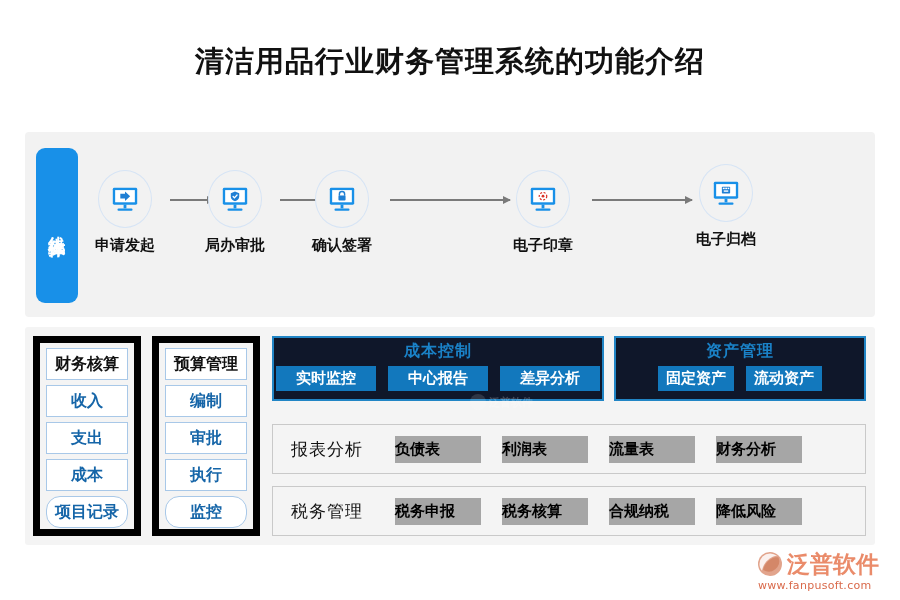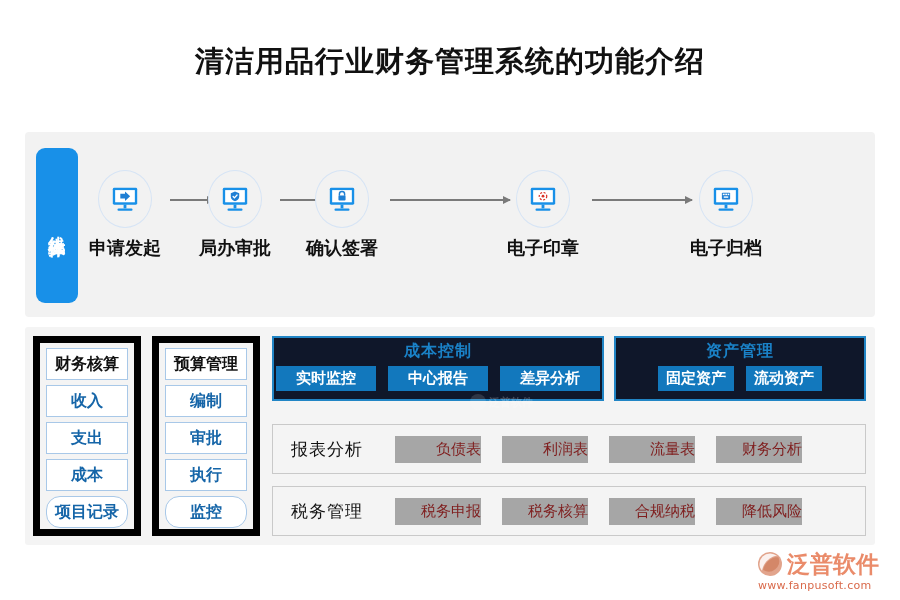--- a/index.html
+++ b/index.html
@@ -35,21 +35,21 @@
   }
 
   .step{position:absolute;width:86px;text-align:center;}
   .step-circle{
     width:52px;height:56px;margin:0 auto;
     border:1px solid #d6e4f5;border-radius:50%;
     background:#f2f2f2;
     display:flex;align-items:center;justify-content:center;
   }
   .step-label{
-    margin-top:8px;font-size:18px;font-weight:bold;color:#111;white-space:nowrap;
+    margin-top:8px;font-size:15px;font-weight:bold;color:#111;white-space:nowrap;
   }
 
   .arrow{position:absolute;height:2px;background:#7a7a7a;top:199px;}
   .arrow::after{
     content:"";position:absolute;right:-1px;top:-3.5px;
     border-left:8px solid #7a7a7a;
     border-top:4.5px solid transparent;
     border-bottom:4.5px solid transparent;
   }
 
@@ -100,22 +100,22 @@
     display:flex;align-items:center;padding-left:18px;
   }
   .rowbox.r1{top:424px;}
   .rowbox.r2{top:486px;}
   .row-label{
     font-size:17px;font-weight:normal;color:#111111;
     width:104px;flex:0 0 104px;letter-spacing:1px;
   }
   .chips{display:flex;gap:21px;}
   .chip{
-    background:#a6a6a6;color:#7f1d1d;font-size:15px;font-weight:normal;
-    width:86px;text-align:right;padding:4px 0;
+    background:#a6a6a6;color:#000000;font-size:15px;font-weight:bold;
+    width:86px;text-align:left;padding:4px 0;
   }
 
   
   .wm{
     position:absolute;left:470px;top:390px;width:120px;height:24px;
     opacity:.22;display:flex;align-items:center;gap:3px;pointer-events:none;
   }
   .wm-mark{width:16px;height:16px;border-radius:50%;background:#ffffff;opacity:.6;}
   .wm-txt{color:#ffffff;font-size:11px;font-weight:bold;}
 
@@ -195,21 +195,21 @@
         <circle cx="16" cy="13" r="1.5" fill="#d93025"></circle>
         <rect x="14.5" y="22" width="3" height="4" fill="#1890e8"></rect>
         <rect x="8" y="26" width="16" height="2.6" rx="1.1" fill="#1890e8"></rect>
       </svg>
     </div>
     <div class="step-label">电子印章</div>
   </div>
 
   <div class="arrow" style="left:592px;width:100px;"></div>
 
-  <div class="step" style="left:683px;top:170px;">
+  <div class="step" style="left:683px;top:164px;">
     <div class="step-circle">
       <svg width="30" height="30" viewBox="0 0 32 32">
         <rect x="3" y="4" width="26" height="18" rx="1.5" fill="#1890e8"></rect>
         <rect x="5.5" y="6.5" width="21" height="13" fill="#ffffff"></rect>
         <rect x="11.6" y="9.2" width="8.8" height="7.4" rx="0.8" fill="#1f7fd4"></rect>
         <rect x="12.6" y="10.3" width="2" height="1.6" fill="#ffffff"></rect>
         <rect x="15.2" y="10.3" width="2" height="1.6" fill="#ffffff"></rect>
         <rect x="17.8" y="10.3" width="1.7" height="1.6" fill="#ffffff"></rect>
         <rect x="13.6" y="13.2" width="4.8" height="1.5" fill="#ffffff"></rect>
         <rect x="14.5" y="22" width="3" height="4" fill="#1890e8"></rect>

